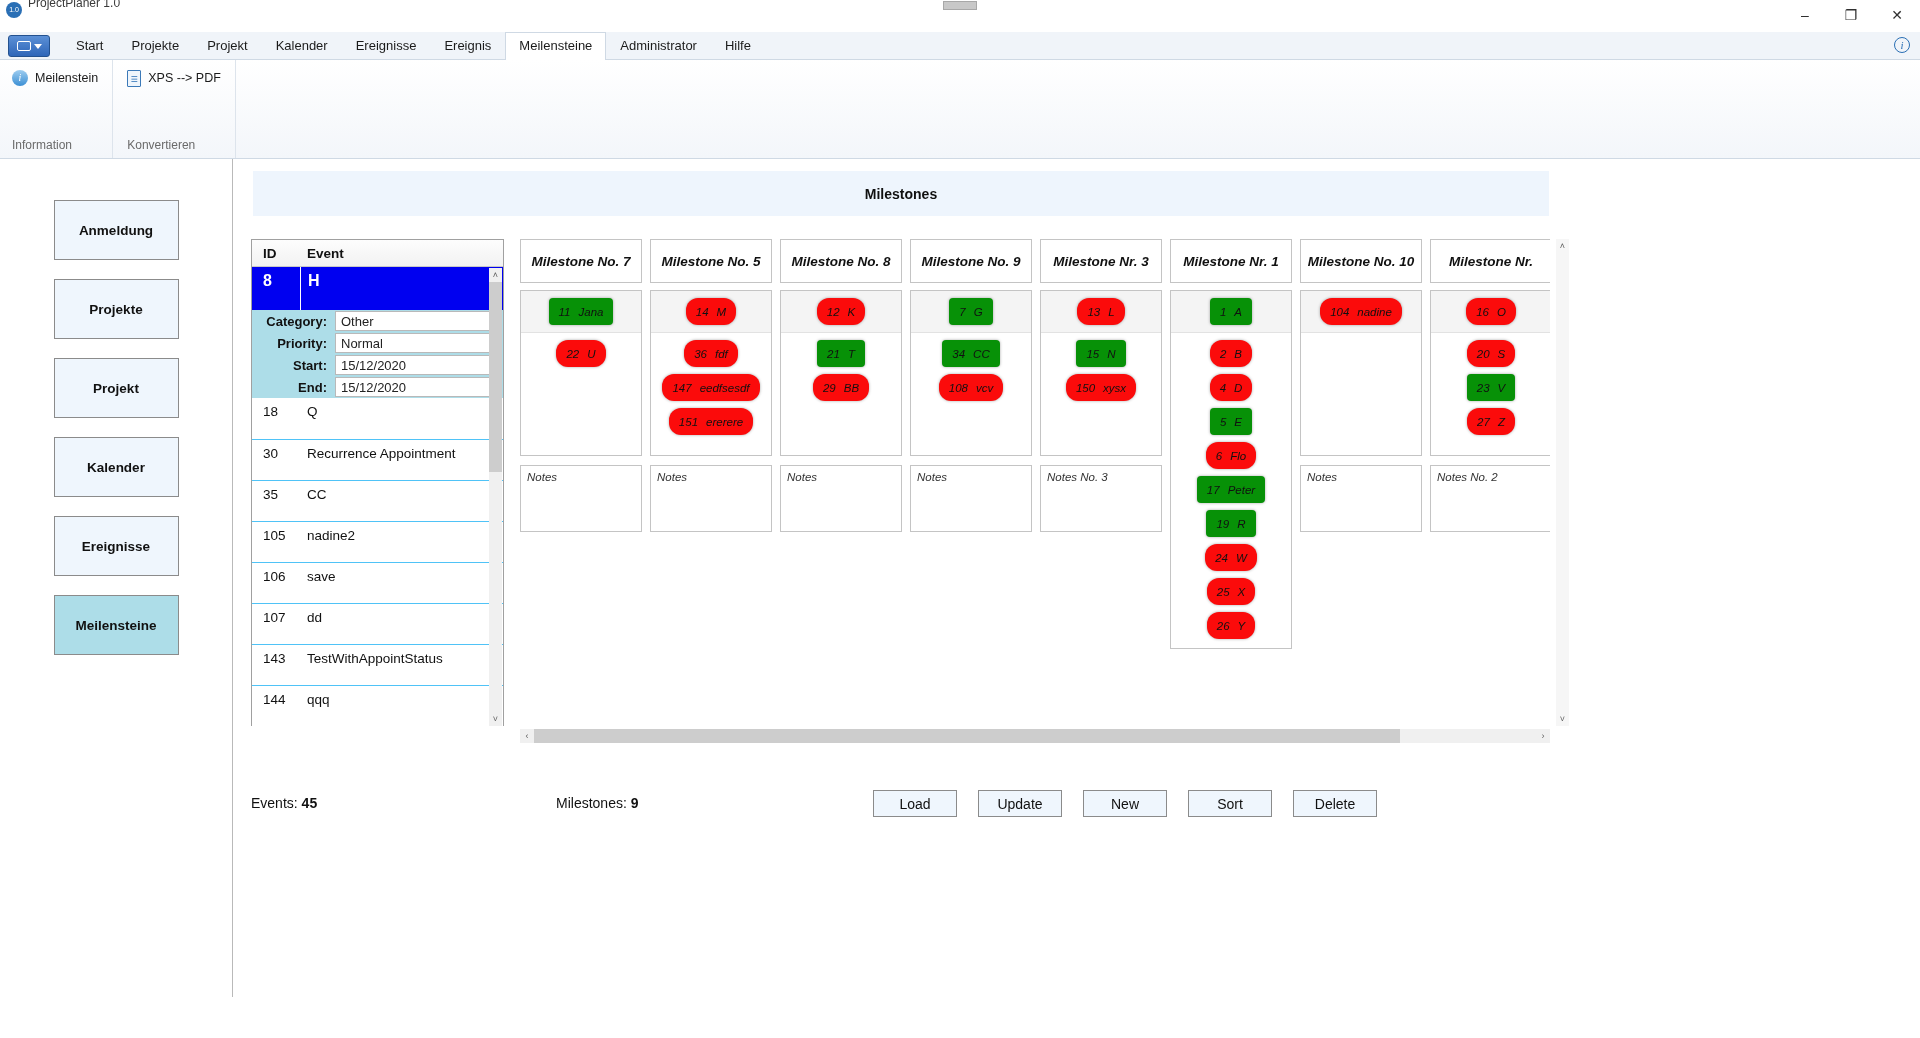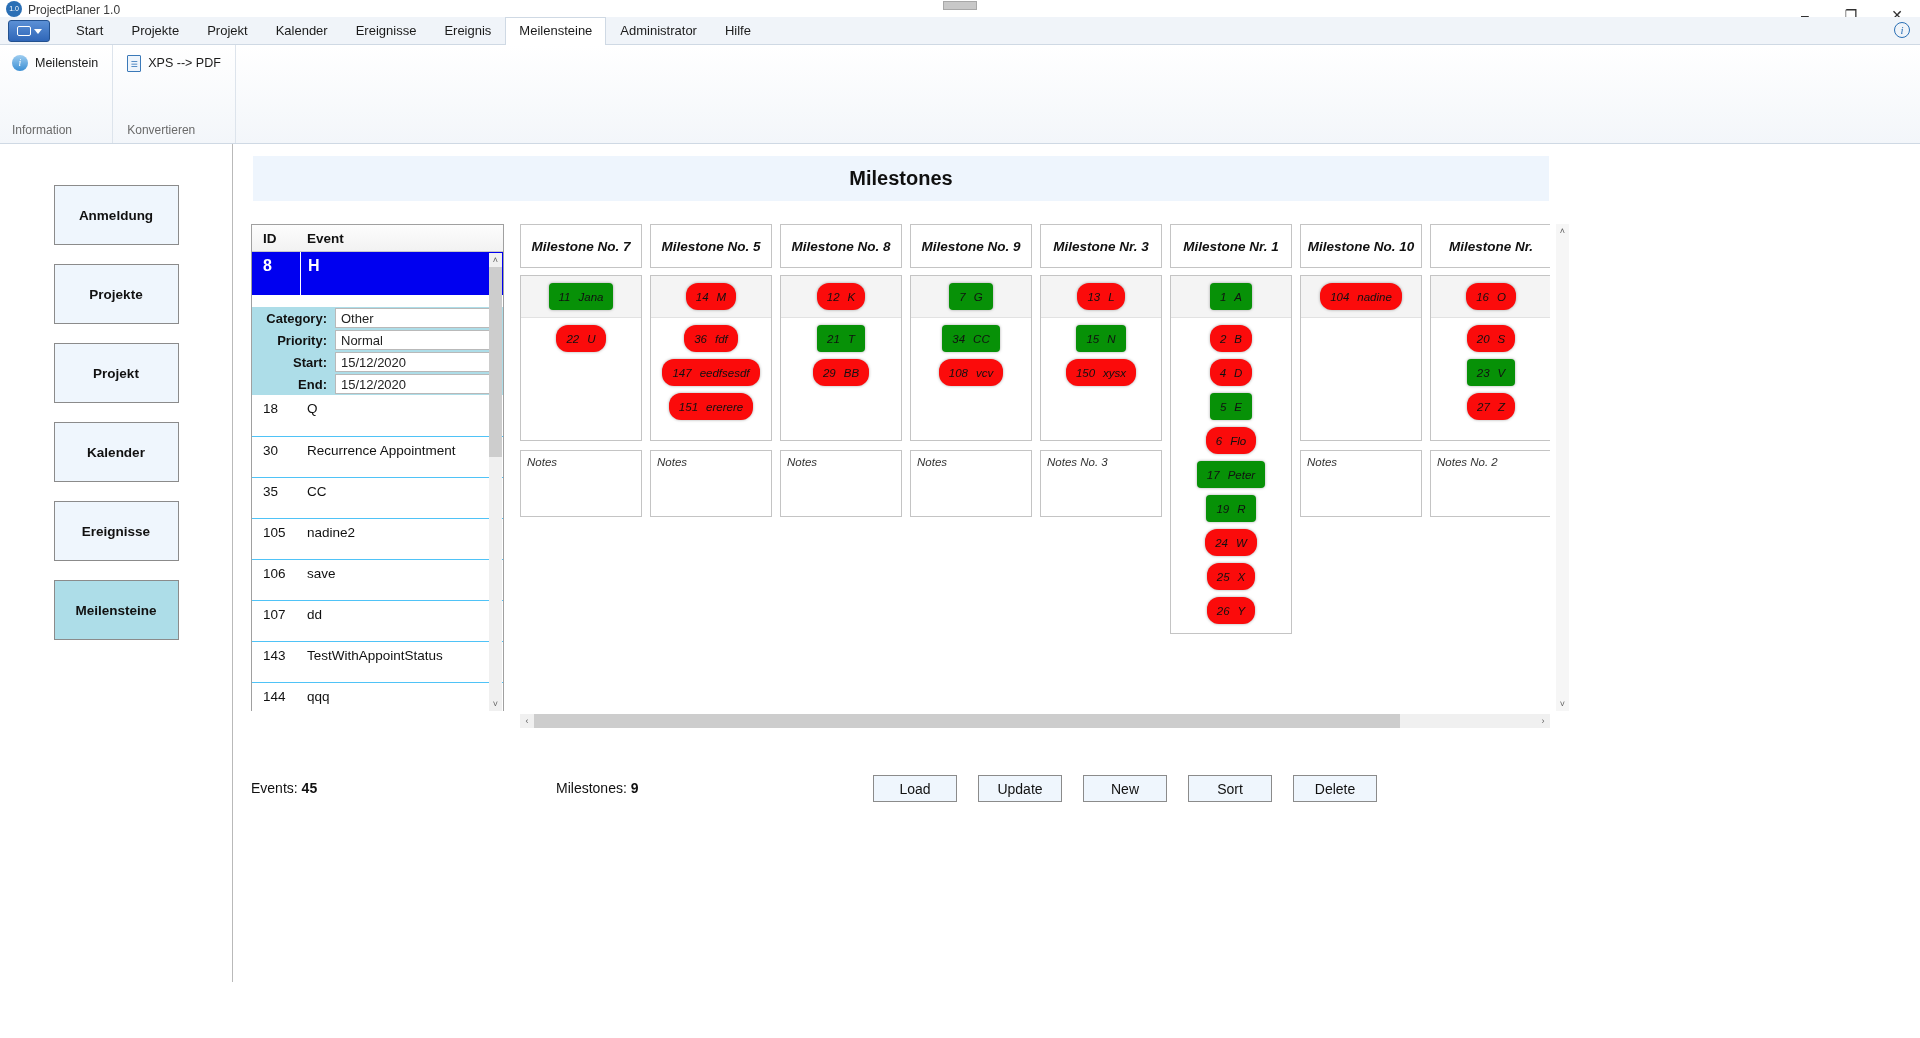--- a/index.html
+++ b/index.html
@@ -7,22 +7,22 @@
   body {
     width:1920px; height:1038px;
     font-family:"Liberation Sans", sans-serif;
     background:#ffffff;
     overflow:hidden;
     position:relative;
   }
 
   
   .titlebar {
-    height:17px; background:#ffffff; position:relative;
-    display:flex; align-items:flex-end;border-radius:8px;
+    height:32px; background:#ffffff; position:relative;
+    display:flex; align-items:flex-start;border-radius:8px;
   }
   .titlebar .tb-icon {
     width:16px; height:16px; margin-left:6px; margin-top:2px;
     border-radius:50%; background:#2a6fb5; color:#fff;
     font-size:7px; line-height:16px; text-align:center;
   }
   .titlebar .tb-title {
     font-size:12px; color:#3a3a3a; margin-left:6px; margin-top:-4px;
   }
   .tb-restorebar {
@@ -112,21 +112,21 @@
     font-size:13.5px; font-weight:bold; color:#111; cursor:default;
   }
   .nav-btn.active { background:#addde8; }
 
   .content { flex:1; position:relative; padding:0; }
 
   .milestones-banner {
     position:absolute; left:20px; top:12px; width:1296px; height:45px;
     background:#eef5fd; display:flex; align-items:center; justify-content:center;
   }
-  .milestones-banner .t { font-size:20px; font-weight:bold; color:#101010; }
+  .milestones-banner .t { font-size:14px; font-weight:bold; color:#101010; }
 
   
   .events-panel {
     position:absolute; left:18px; top:80px; width:253px; height:487px;
     border:1px solid #a0a0a0; background:#ffffff;
   }
   .ev-header {
     display:flex; height:27px; align-items:center;
     background:linear-gradient(#fdfdfd,#f2f2f2); border-bottom:1px solid #c8c8c8;
     font-size:13.5px; font-weight:bold; color:#111;
@@ -145,21 +145,21 @@
   .ev-row .c-ev { flex:1; padding-left:7px; }
 
   .ev-row-selected {
     background:#0000f0; color:#ffffff; height:43px; border-top:none;
     font-weight:bold; display:flex; padding-top:5px; position:relative;
   }
   .ev-row-selected .c-id { width:48px; padding-left:11px; }
   .ev-row-selected .sep { width:1px; background:#ffffff; height:43px; margin-top:-5px;}
   .ev-row-selected .c-ev { flex:1; padding-left:7px; }
 
-  .ev-detail { display:flex; flex-direction:column; background:#addde8;margin-top:12px; }
+  .ev-detail { display:flex; flex-direction:column; background:#addde8; }
   .ev-detail-row { display:flex; height:22px; align-items:center; }
   .ev-detail-row .lbl {
     width:83px; text-align:right; padding-right:8px;
     font-size:13px; font-weight:bold; color:#111;
   }
   .ev-detail-row .val {
     flex:1; height:20px; background:#ffffff; border:1px solid #b9b9b9;
     font-size:13px; color:#222; padding:1px 5px; margin-right:1px;
     display:flex; align-items:center;
   }

